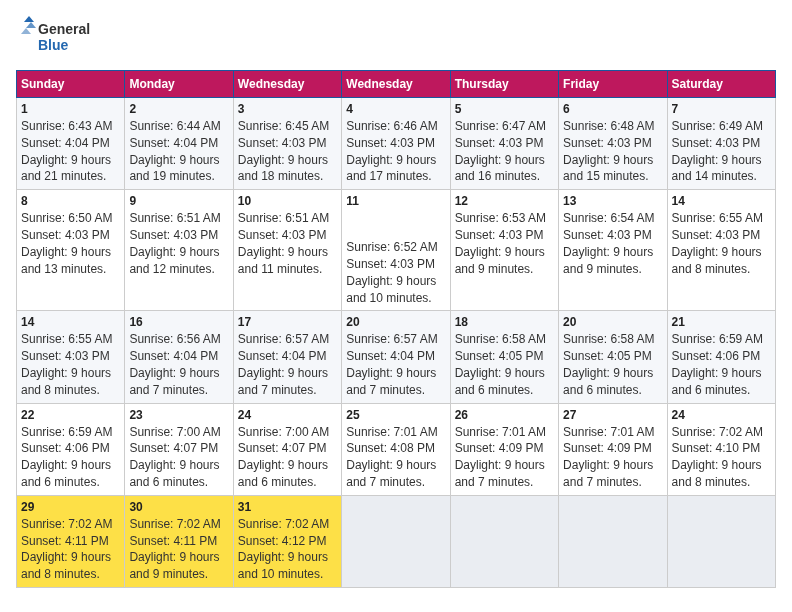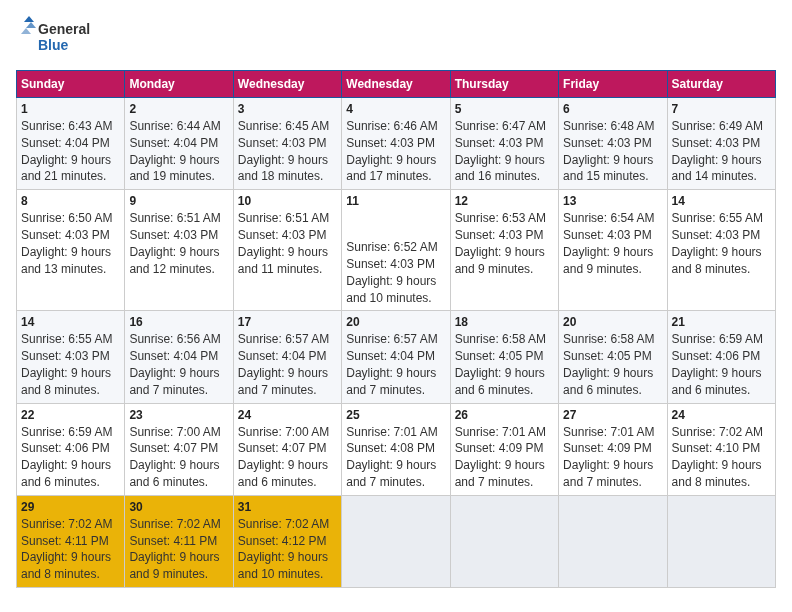--- a/index.html
+++ b/index.html
@@ -57,21 +57,21 @@
       padding: 4px 4px;
       font-size: 9.5px;
       color: #333;
       background: #fff;
       height: 80px;
     }
     tbody tr:nth-child(odd) td {
       background: #f5f7fa;
     }
     tbody tr:last-child td {
-      background: #eab308;
+      background: #fde047;
     }
     .day-num {
       font-size: 12px;
       font-weight: bold;
       color: #222;
       display: block;
       margin-bottom: 2px;
     }
     .day-info {
       font-size: 12px;

